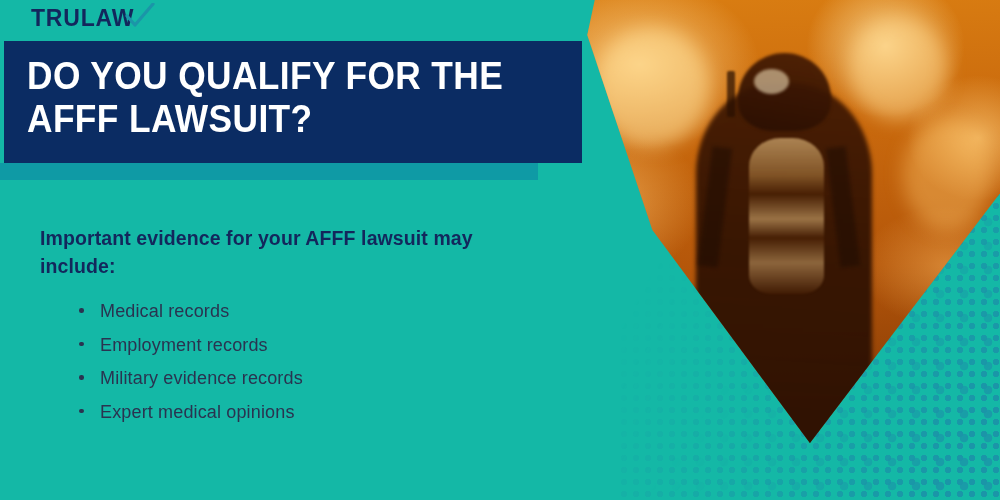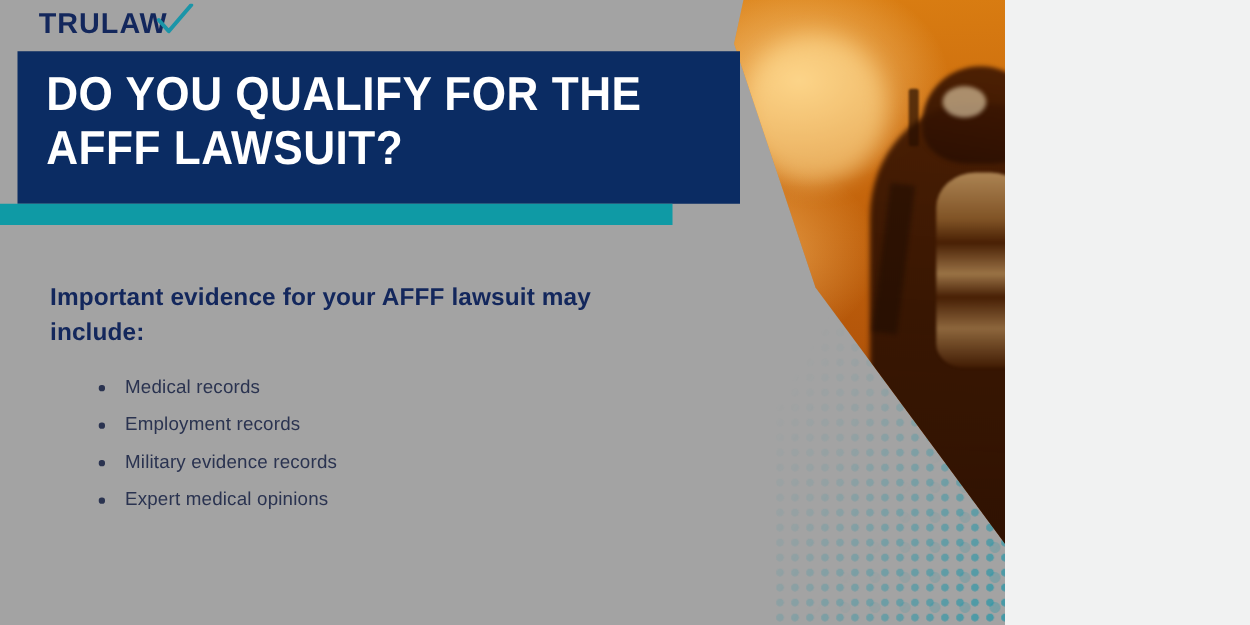--- a/index.html
+++ b/index.html
@@ -5,22 +5,22 @@
 <style>
   * { margin:0; padding:0; box-sizing:border-box; }
   html, body {
     width:1000px; height:500px;
     overflow:hidden;
     background:#f1f2f2;
     font-family:"Liberation Sans", sans-serif;
   }
   #banner {
     position:relative;
-    width:804px; height:500px;
-    background:#a3a3a3;
+    width:1000px; height:500px;
+    background:#14b8a6;
     overflow:hidden;
   }
 
   
   .media-layer {
     position:absolute;
     inset:0;
     pointer-events:none;
   }
 
@@ -137,21 +137,21 @@
     line-height:1;
   }
   .logo-check {
     margin-left:-9px; margin-top:-4px;
     width:30px; height:26px;
     display:block;
   }
 
   .headline-block {
     position:absolute;
-    left:14px; top:41px;
+    left:4px; top:41px;
     width:578px; height:122px;
     background:#0b2c63;
   }
   .headline {
     position:absolute;
     left:23px; top:14px;
     width:540px;
     color:#ffffff;
     font-family:"Liberation Sans Narrow", "Liberation Sans", sans-serif;
     font-size:38px;
@@ -184,21 +184,21 @@
   .bullet-list {
     position:absolute;
     left:79px; top:301px;
     list-style:none;
   }
   .bullet-list li {
     position:relative;
     padding-left:21px;
     margin-bottom:12px;
     color:#2a3350;
-    font-size:15px;
+    font-size:18px;
     line-height:1.2;
     letter-spacing:0.15px;
   }
   .bullet-list li:last-child { margin-bottom:0; }
   .bullet-list li::before {
     content:"";
     position:absolute;
     left:0; top:7px;
     width:4.5px; height:4.5px;
     border-radius:50%;

